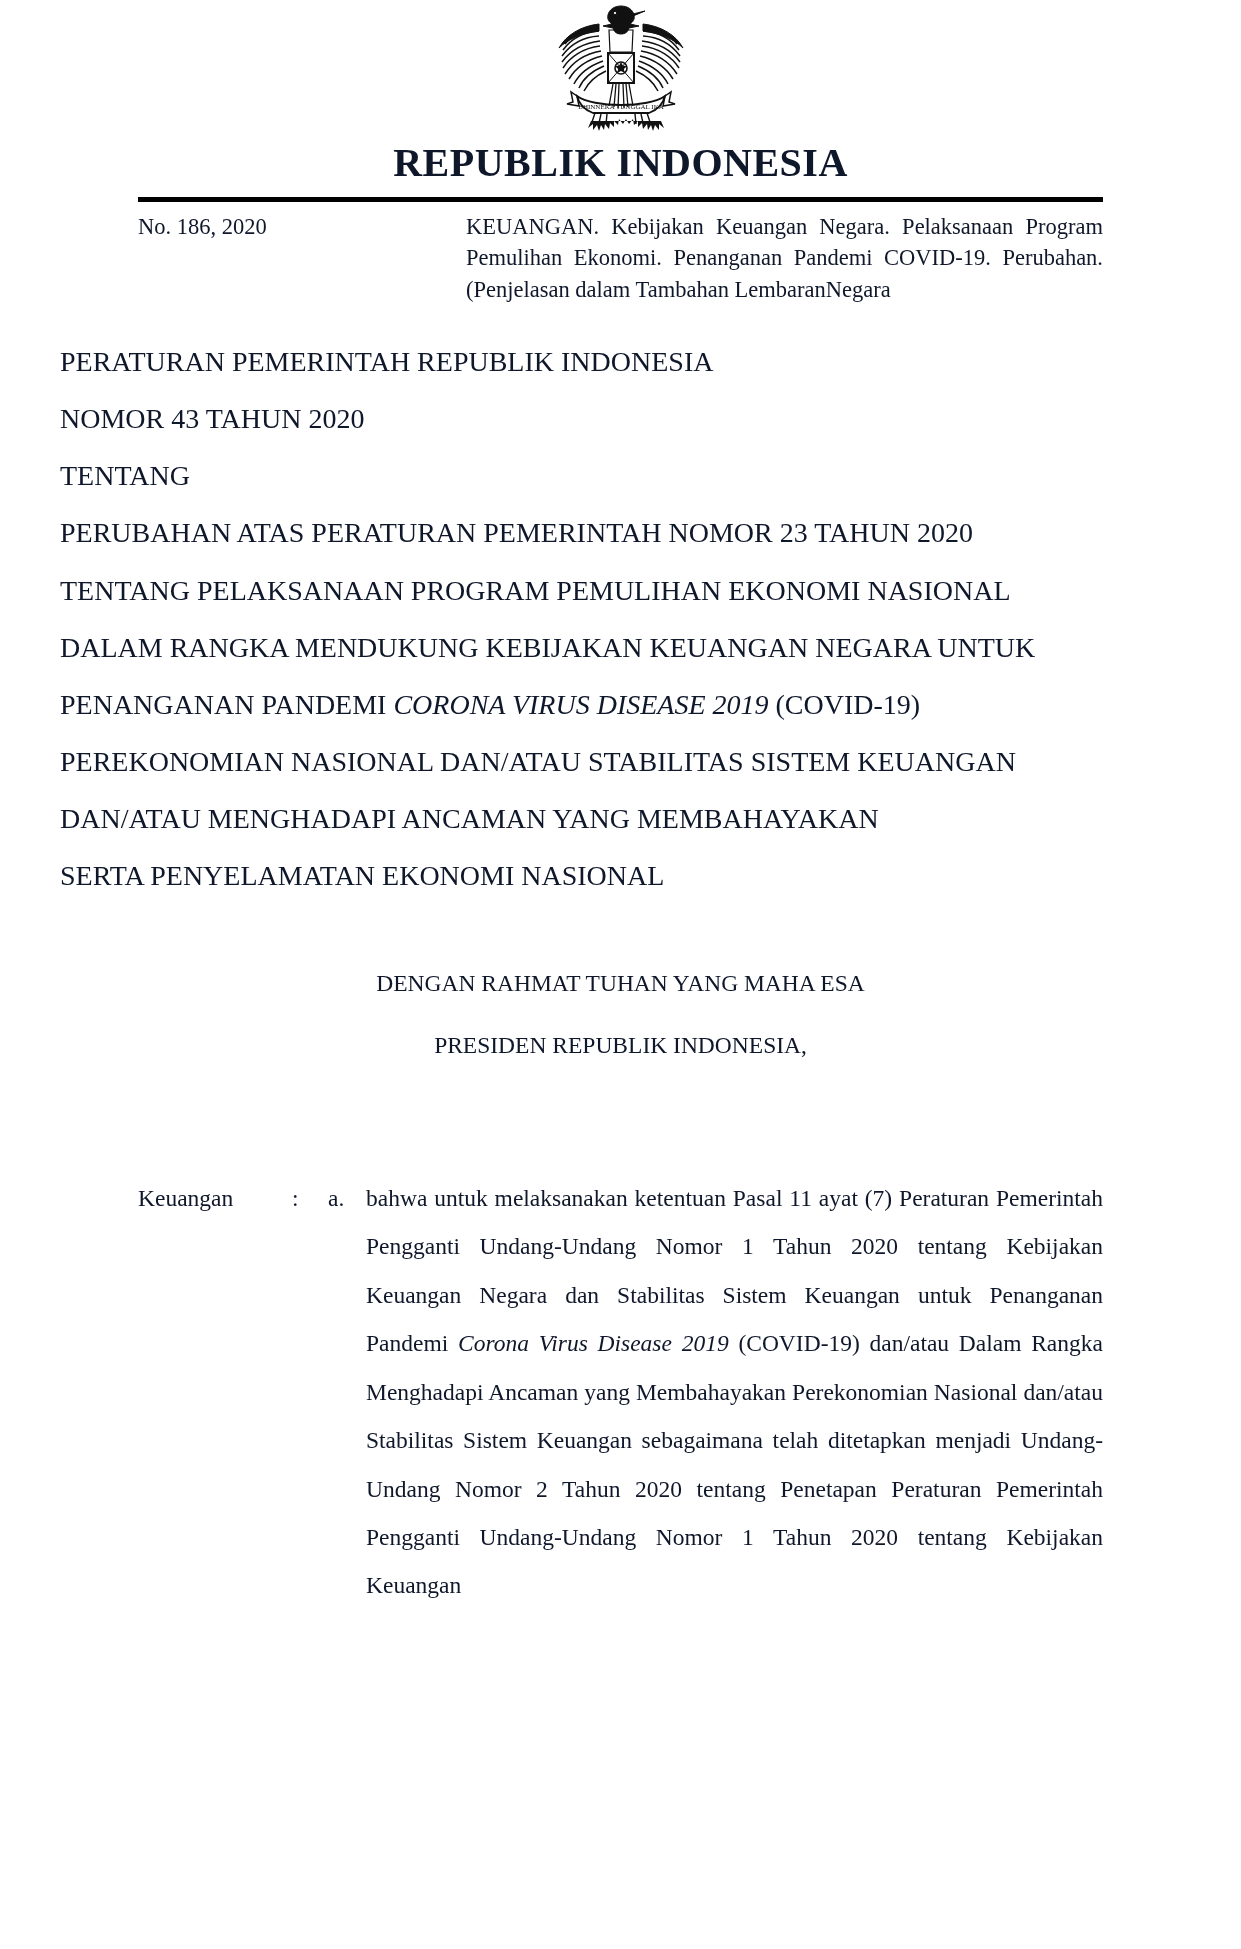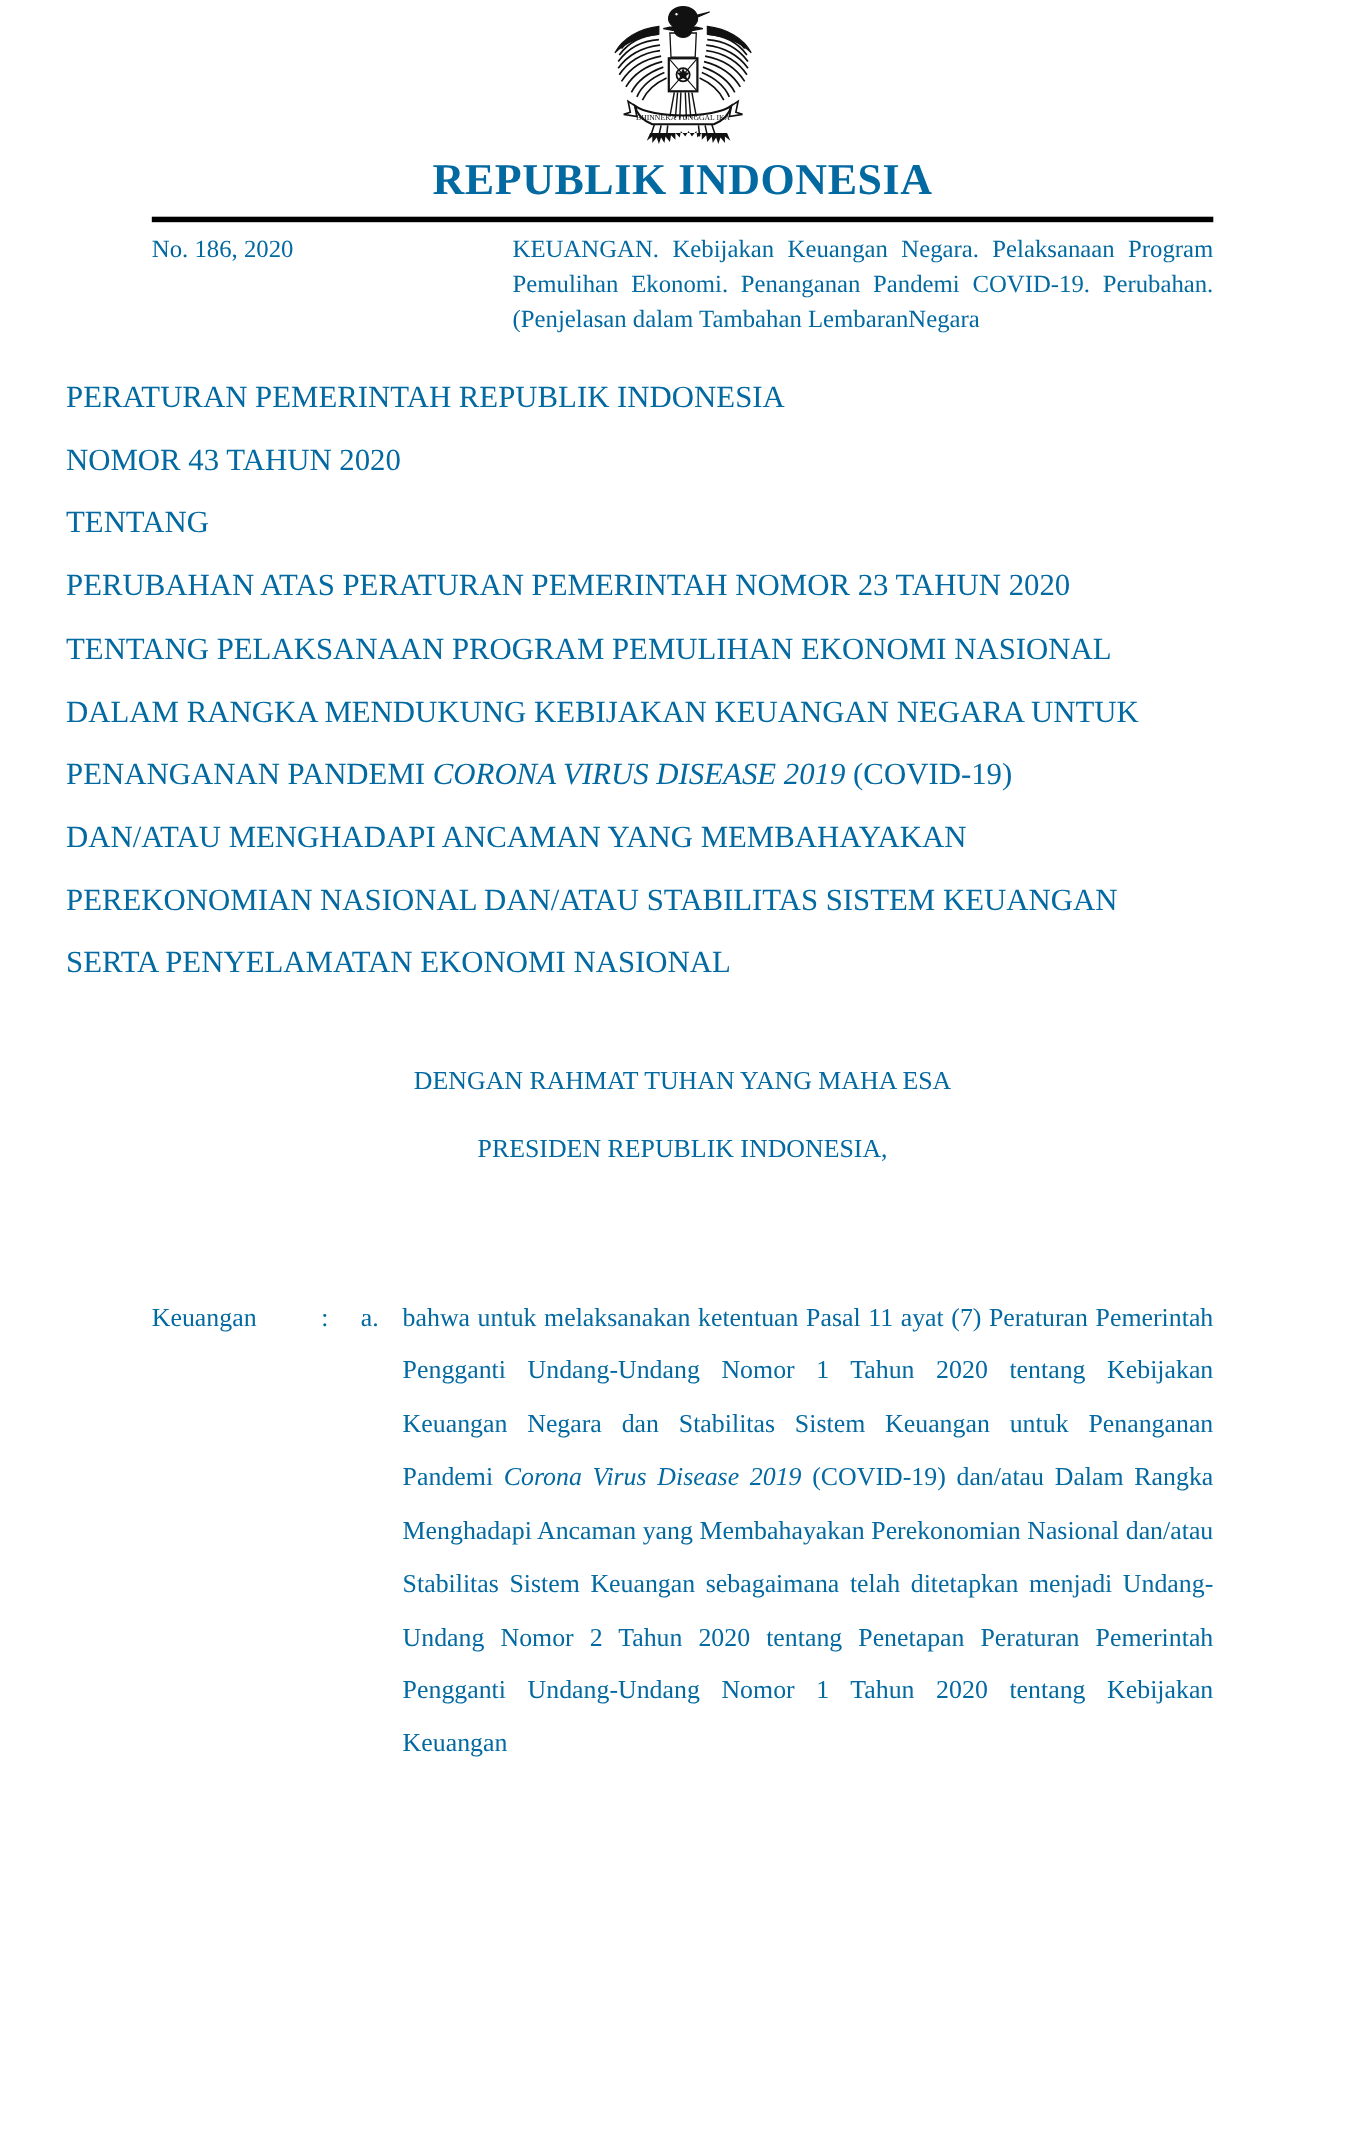--- a/index.html
+++ b/index.html
@@ -7,21 +7,21 @@
     margin: 0;
     padding: 0;
     background: #ffffff;
   }
   .page {
     position: relative;
     width: 1241px;
     height: 1949px;
     margin: 0 auto;
     background: #ffffff;
-    color: #0369a1;
+    color: #0f172a;
     font-family: "Liberation Serif", "DejaVu Serif", serif;
     overflow: hidden;
   }
 
   
   .emblem-wrap {
     display: flex;
     justify-content: center;
     align-items: flex-end;
     padding-top: 58px;
@@ -211,22 +211,22 @@
   </div>
 
   <div class="titleblock">
     <div>PERATURAN PEMERINTAH REPUBLIK INDONESIA</div>
     <div>NOMOR 43 TAHUN 2020</div>
     <div>TENTANG</div>
     <div>PERUBAHAN ATAS PERATURAN PEMERINTAH NOMOR 23 TAHUN 2020</div>
     <div>TENTANG PELAKSANAAN PROGRAM PEMULIHAN EKONOMI NASIONAL</div>
     <div>DALAM RANGKA MENDUKUNG KEBIJAKAN KEUANGAN NEGARA UNTUK</div>
     <div><span>PENANGANAN PANDEMI </span><span class="it">CORONA VIRUS DISEASE 2019</span><span> (COVID-19)</span></div>
+    <div>PEREKONOMIAN NASIONAL DAN/ATAU STABILITAS SISTEM KEUANGAN</div>
     <div>DAN/ATAU MENGHADAPI ANCAMAN YANG MEMBAHAYAKAN</div>
-    <div>PEREKONOMIAN NASIONAL DAN/ATAU STABILITAS SISTEM KEUANGAN</div>
     <div>SERTA PENYELAMATAN EKONOMI NASIONAL</div>
   </div>
 
   <div class="gap-esa"></div>
   <div class="centerline">DENGAN RAHMAT TUHAN YANG MAHA ESA</div>
 
   <div class="gap-pres"></div>
   <div class="centerline">PRESIDEN REPUBLIK INDONESIA,</div>
 
   <div class="gap-after-pres"></div>

